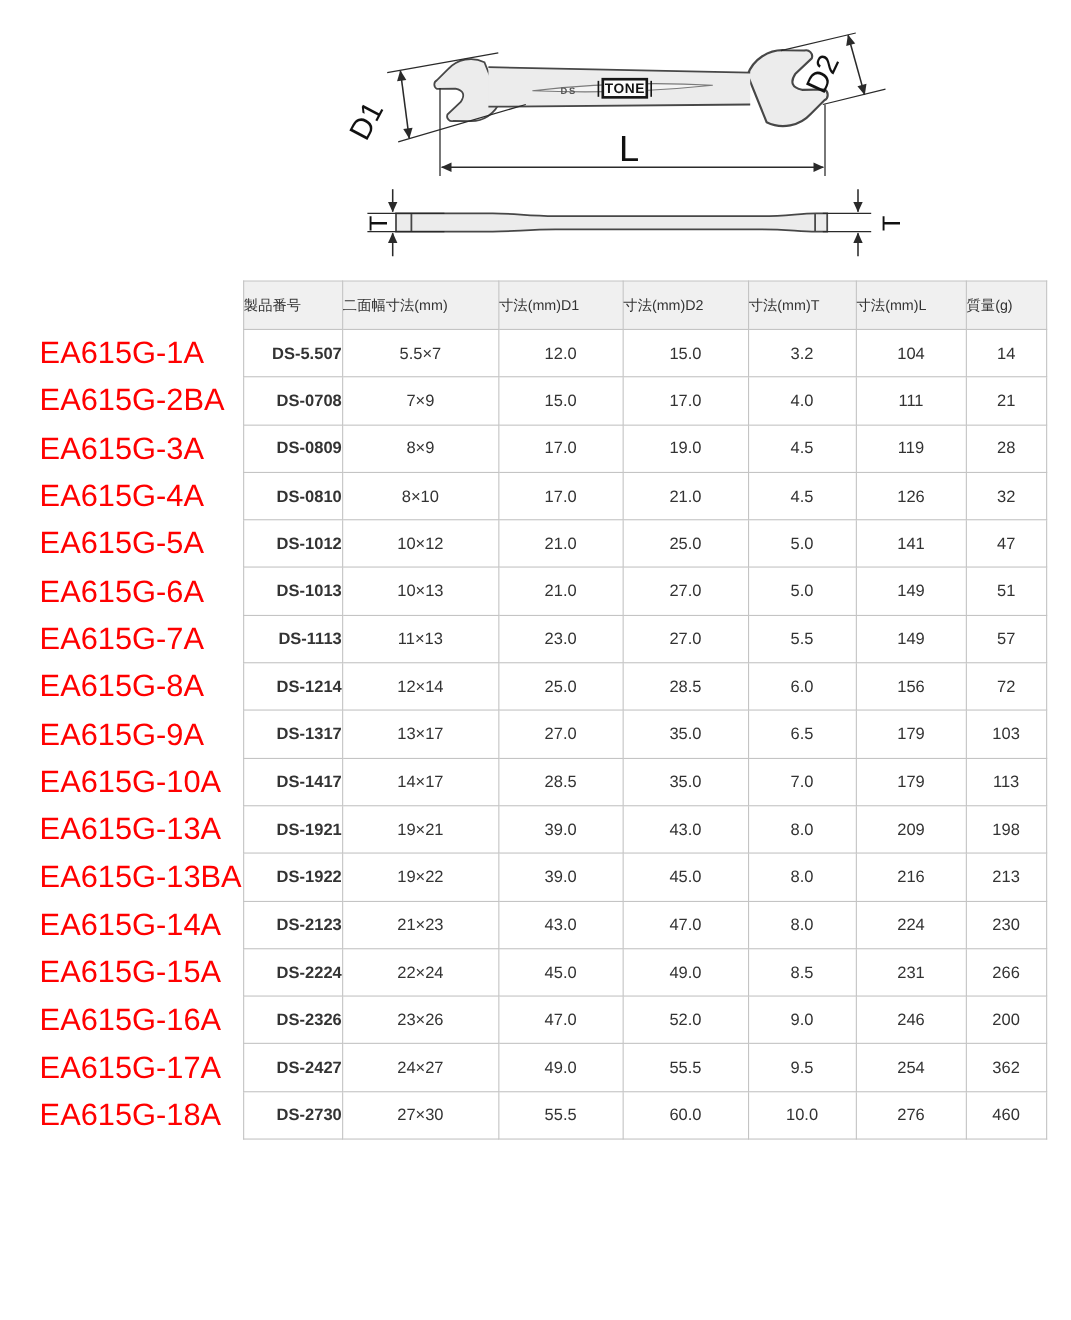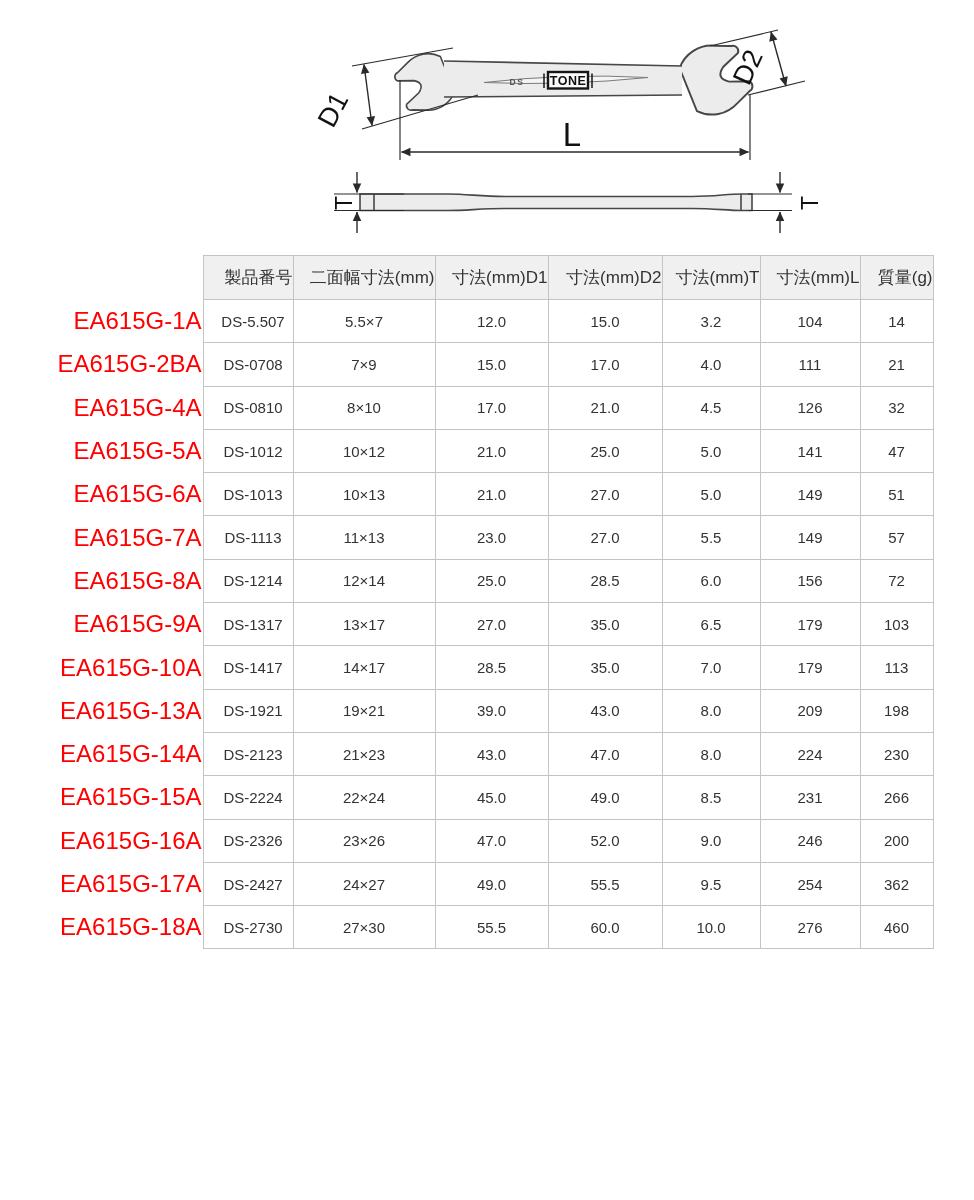--- a/index.html
+++ b/index.html
@@ -25,31 +25,31 @@
   .thin{stroke-width:1.15;}
   .dimlabel{font-size:27px;fill:#111;text-anchor:middle;}
   .dimlabel.big{font-size:33px;}
   .dimlabel.small{font-size:23px;}
   
   table.spec{position:absolute;top:255px;left:0;border-collapse:collapse;table-layout:fixed;}
   .c-model{width:203px;}.c-part{width:90px;}.c-flats{width:142px;}.c-d1{width:113px;}
   .c-d2{width:114px;}.c-t{width:98px;}.c-l{width:100px;}.c-mass{width:73px;}
   table.spec th{
     background:var(--header-bg);border:1px solid var(--grid);height:43px;
-    font-size:17px;font-weight:normal;color:var(--txt);text-align:right;padding:0;
+    font-size:13px;font-weight:normal;color:var(--txt);text-align:left;padding:0;
   }
   table.spec th.blank{border:none;background:transparent;}
   td.val-cell{
     border:1px solid var(--grid);background:#fff;height:42.3px;
     font-size:15px;color:var(--txt);text-align:center;padding:0;
   }
-  td.part-cell{text-align:center;padding-left:10px;}
+  td.part-cell{text-align:right;padding-left:10px;font-weight:bold;}
   td.model-cell{
     border:none;background:transparent;color:var(--model-red);
-    font-size:24px;text-align:right;padding-left:36px;white-space:nowrap;
+    font-size:28px;text-align:left;padding-left:36px;white-space:nowrap;
   }
 </style>
 </head>
 <body>
 
 <svg class="diagram" width="974" height="248" viewBox="0 0 974 248">
   <defs>
     <marker id="arr" viewBox="0 0 10 10" refX="8.5" refY="5" markerWidth="9" markerHeight="8" orient="auto-start-reverse">
       <path d="M0.5,1.2 L9,5 L0.5,8.8 Z" fill="#2a2a2a"></path>
     </marker>
@@ -135,20 +135,30 @@
     <td class="model-cell">EA615G-2BA</td>
     <td class="val-cell part-cell">DS-0708</td>
     <td class="val-cell">7×9</td>
     <td class="val-cell">15.0</td>
     <td class="val-cell">17.0</td>
     <td class="val-cell">4.0</td>
     <td class="val-cell">111</td>
     <td class="val-cell">21</td>
   </tr>
       <tr>
+    <td class="model-cell">EA615G-3A</td>
+    <td class="val-cell part-cell">DS-0809</td>
+    <td class="val-cell">8×9</td>
+    <td class="val-cell">17.0</td>
+    <td class="val-cell">19.0</td>
+    <td class="val-cell">4.5</td>
+    <td class="val-cell">119</td>
+    <td class="val-cell">28</td>
+  </tr>
+      <tr>
     <td class="model-cell">EA615G-4A</td>
     <td class="val-cell part-cell">DS-0810</td>
     <td class="val-cell">8×10</td>
     <td class="val-cell">17.0</td>
     <td class="val-cell">21.0</td>
     <td class="val-cell">4.5</td>
     <td class="val-cell">126</td>
     <td class="val-cell">32</td>
   </tr>
       <tr>
@@ -215,20 +225,30 @@
     <td class="model-cell">EA615G-13A</td>
     <td class="val-cell part-cell">DS-1921</td>
     <td class="val-cell">19×21</td>
     <td class="val-cell">39.0</td>
     <td class="val-cell">43.0</td>
     <td class="val-cell">8.0</td>
     <td class="val-cell">209</td>
     <td class="val-cell">198</td>
   </tr>
       <tr>
+    <td class="model-cell">EA615G-13BA</td>
+    <td class="val-cell part-cell">DS-1922</td>
+    <td class="val-cell">19×22</td>
+    <td class="val-cell">39.0</td>
+    <td class="val-cell">45.0</td>
+    <td class="val-cell">8.0</td>
+    <td class="val-cell">216</td>
+    <td class="val-cell">213</td>
+  </tr>
+      <tr>
     <td class="model-cell">EA615G-14A</td>
     <td class="val-cell part-cell">DS-2123</td>
     <td class="val-cell">21×23</td>
     <td class="val-cell">43.0</td>
     <td class="val-cell">47.0</td>
     <td class="val-cell">8.0</td>
     <td class="val-cell">224</td>
     <td class="val-cell">230</td>
   </tr>
       <tr>

